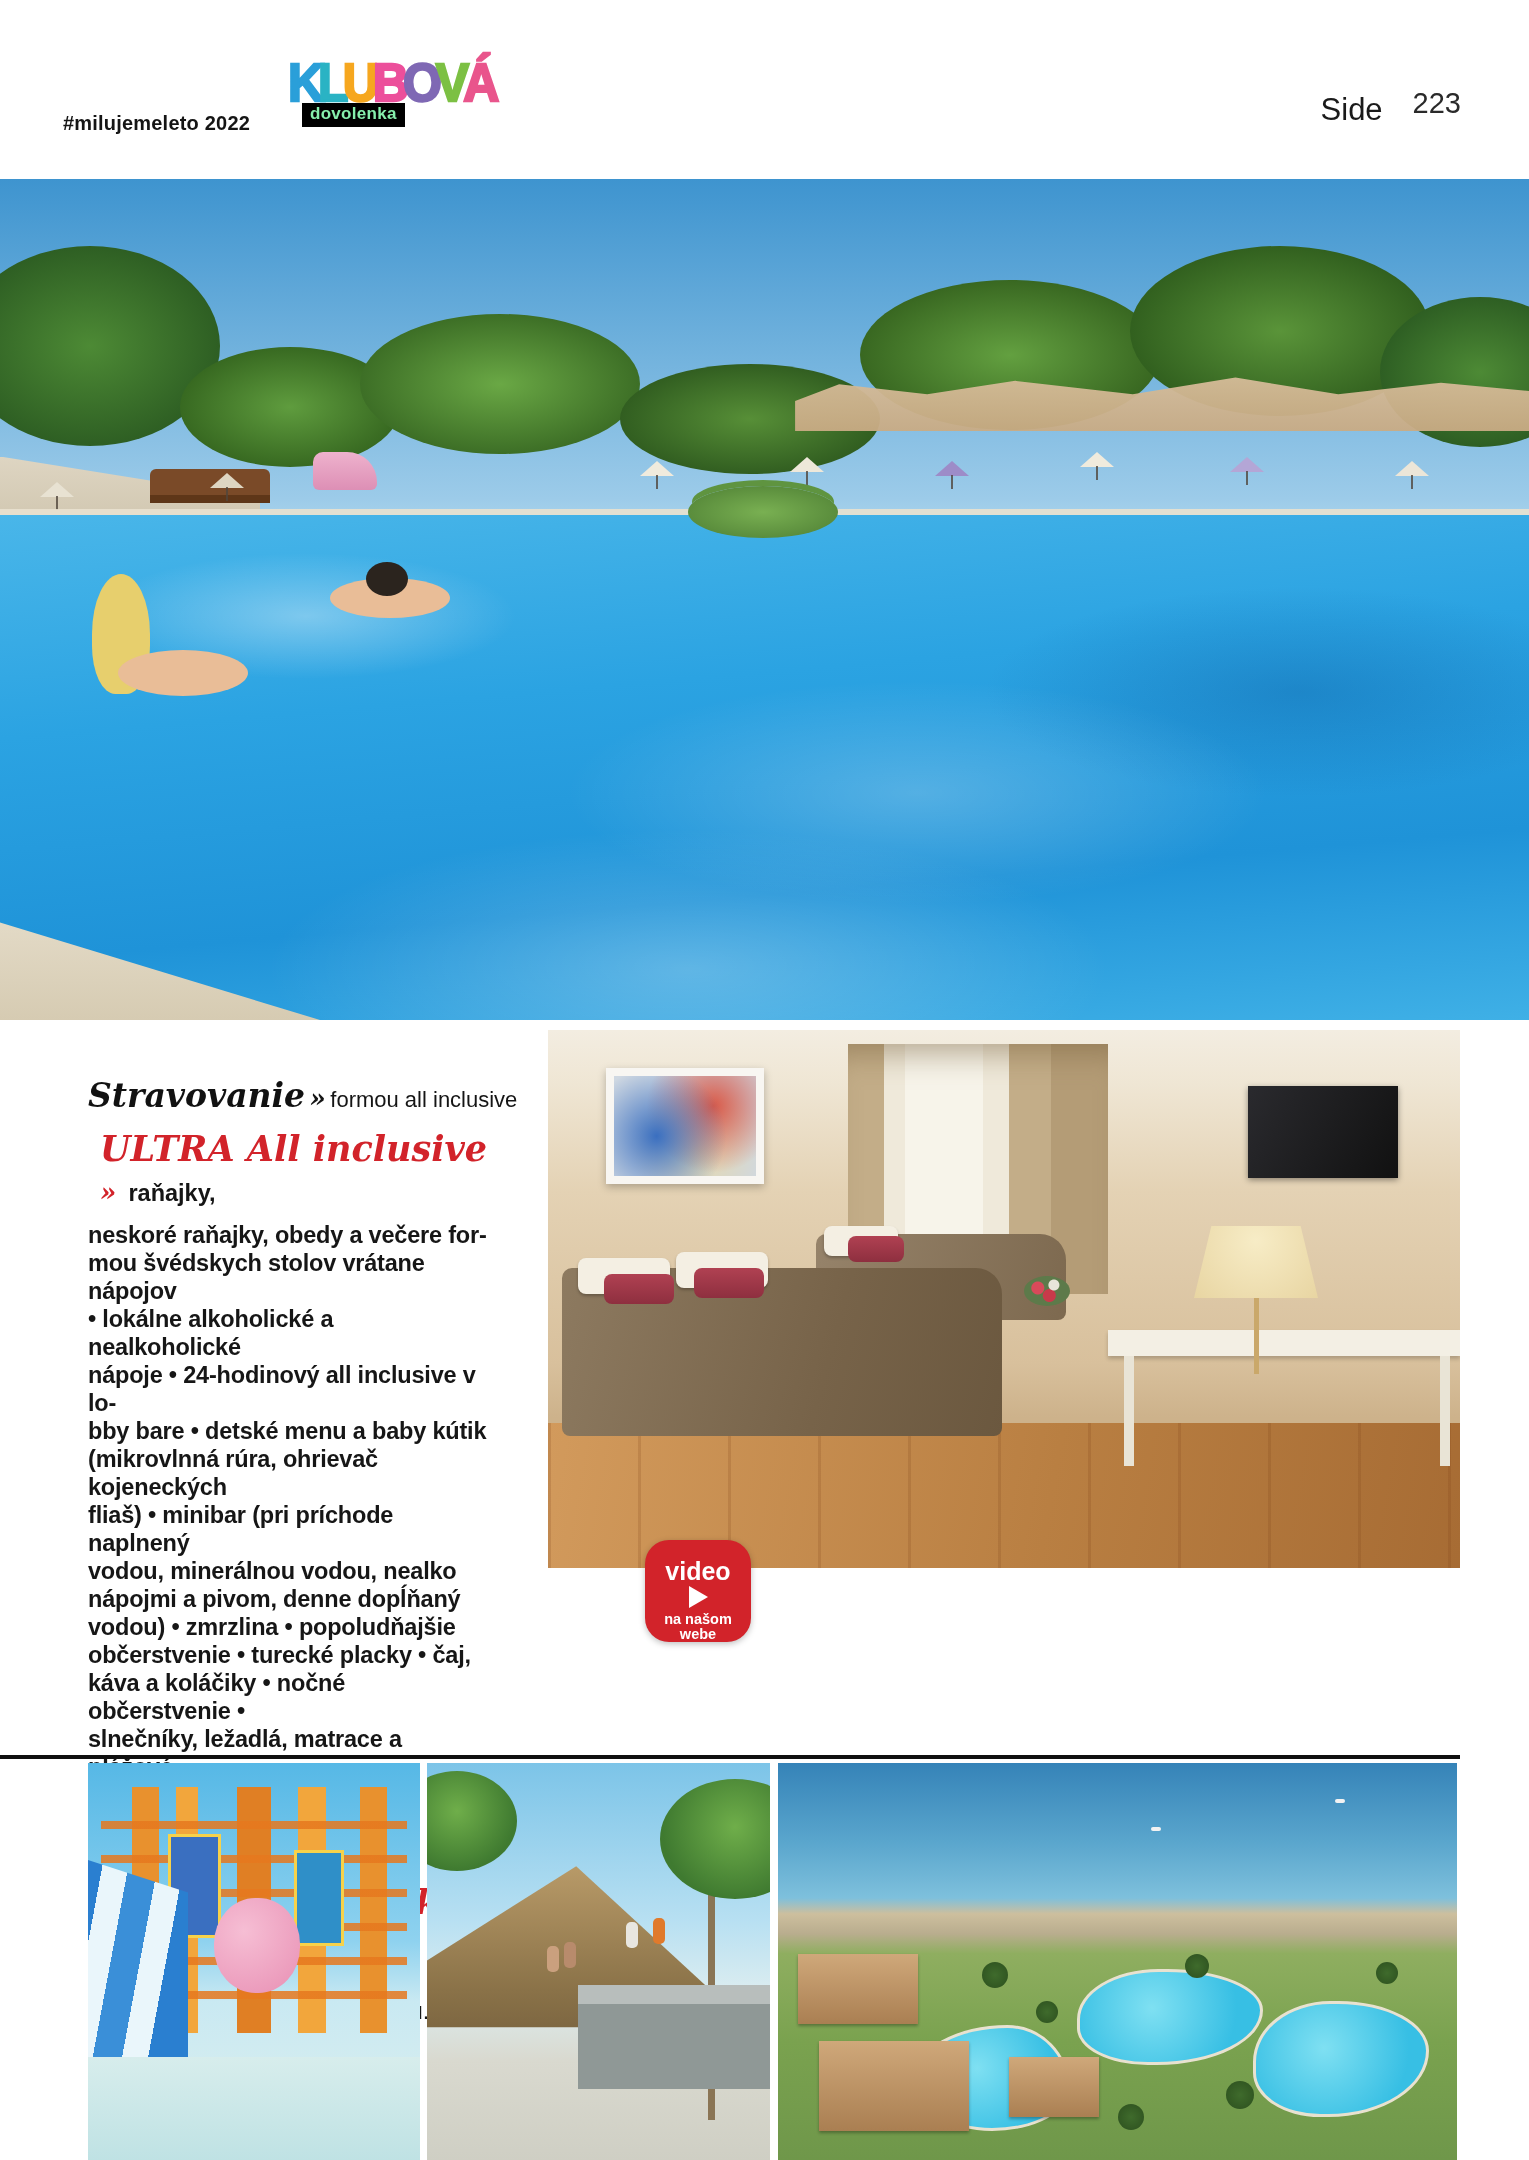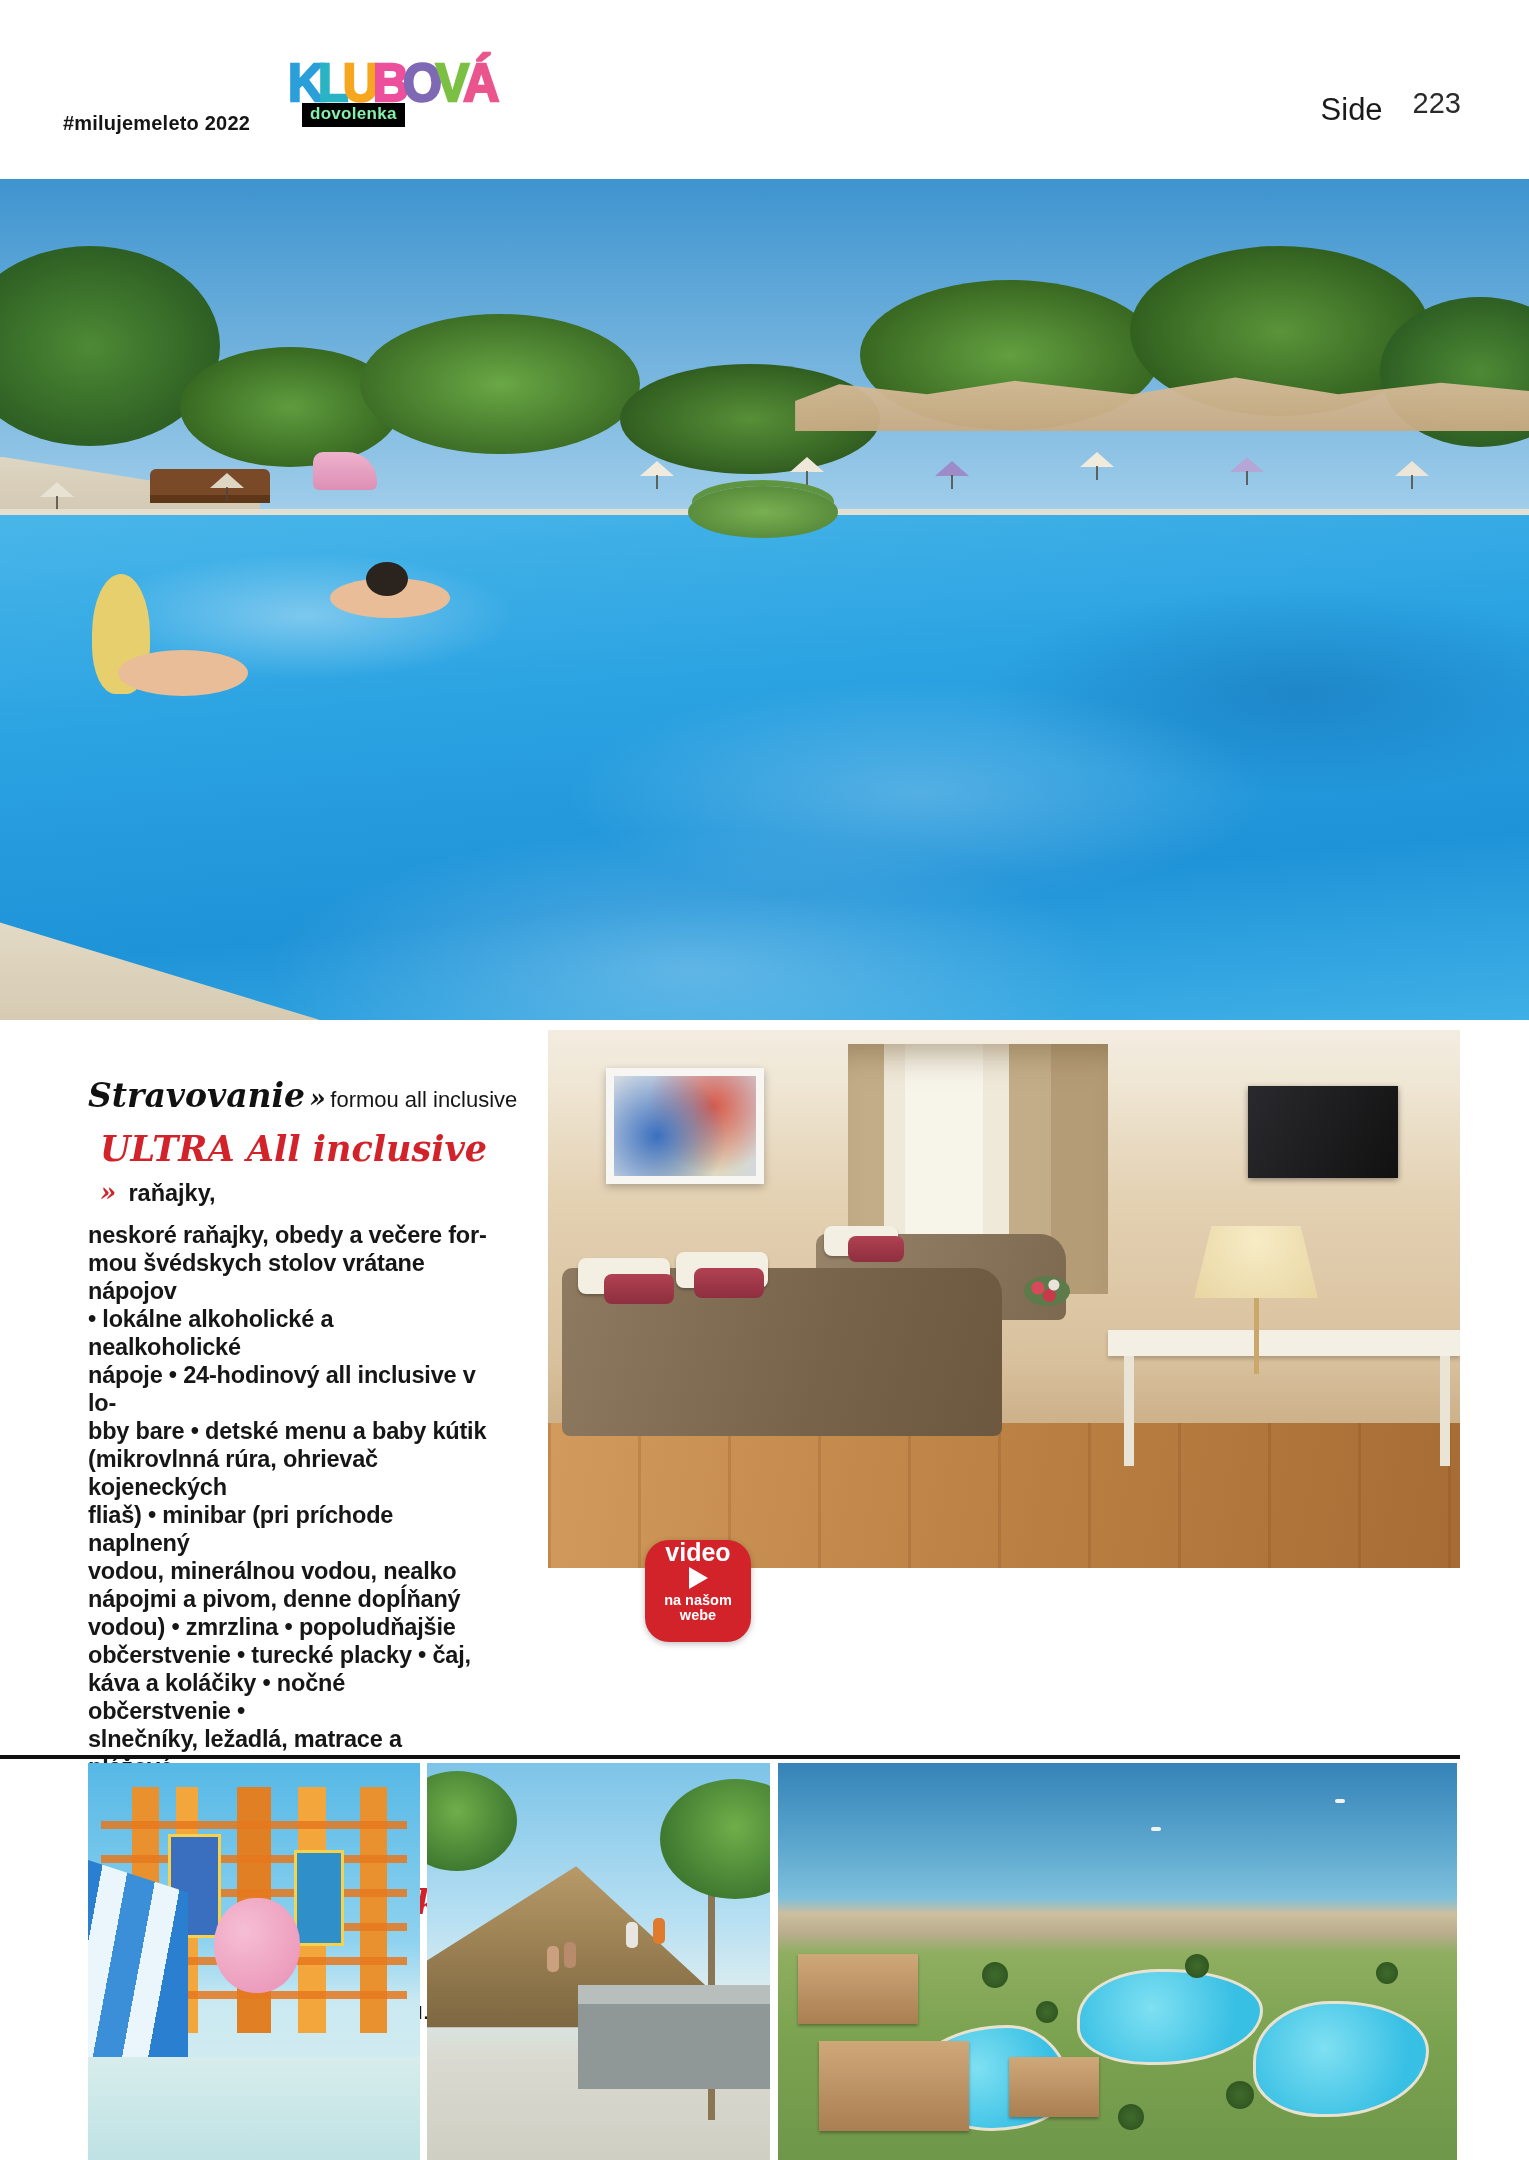--- a/index.html
+++ b/index.html
@@ -97,21 +97,21 @@
   .accent{color:#d2232a;margin-left:12px;}
   .lead{font-family:"Liberation Sans",sans-serif;font-style:normal;font-weight:700;font-size:23.5px;color:#151515;}
   .bodytext{margin-top:8px;white-space:pre-line;font-size:23.5px;font-weight:700;
             line-height:28px;letter-spacing:-.2px;color:#161616;}
   .h-klub{margin-top:18px;font-size:34px;line-height:38px;}
   .lead-reg{font-weight:400;}
   .bodytext.reg{font-weight:400;margin-top:5px;line-height:29px;width:440px;}
 
   
   .badge{left:645px;top:1540px;width:106px;height:102px;border-radius:24px;background:#d2232a;
-      display:flex;flex-direction:column;align-items:center;justify-content:flex-start;color:#fff;
+      display:flex;flex-direction:column;align-items:center;justify-content:flex-end;color:#fff;
       box-shadow:0 2px 6px rgba(0,0,0,.25);cursor:pointer;}
   .badge-video{font-size:25px;font-weight:700;line-height:24px;}
   .play{width:0;height:0;border-left:19px solid #fff;border-top:11px solid transparent;
         border-bottom:11px solid transparent;margin:3px 0 4px;}
   .badge-small{font-size:14.5px;font-weight:700;line-height:15px;}
 
   
   .rule{left:0;top:1755px;width:1460px;height:4px;background:#101010;}
   .bp{top:1763px;height:397px;}
   .aquapark{left:88px;width:332px;background:linear-gradient(#5fbdе8,#8fd2ef);}

